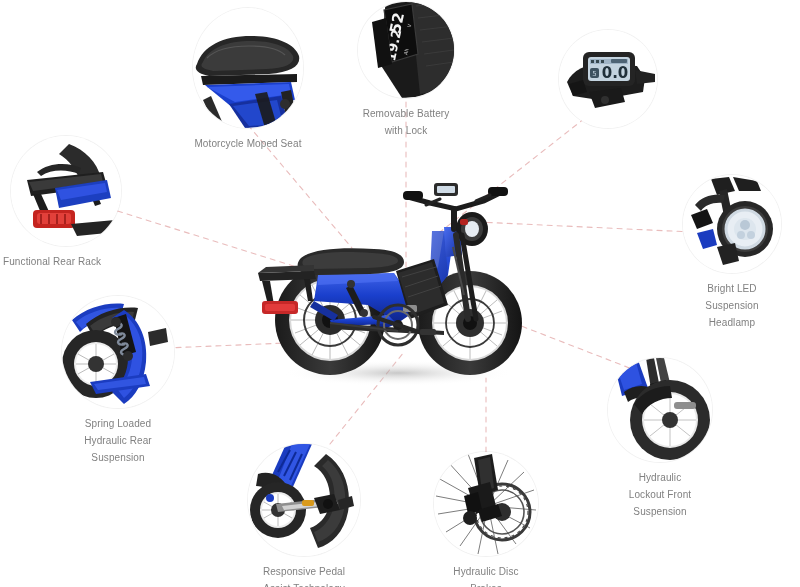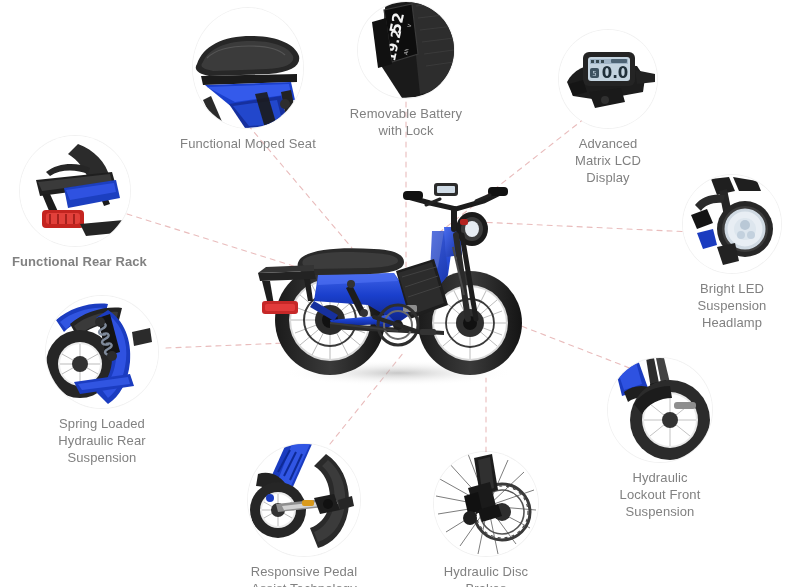--- a/index.html
+++ b/index.html
@@ -18,21 +18,21 @@
   .bubble{
     position:relative;
     border-radius:50%;
     overflow:hidden;
     background:#ffffff;
     box-shadow:0 0 0 1px rgba(0,0,0,0.055);
   }
   .bubble svg{display:block;width:100%;height:100%;}
   .cap{
     margin-top:7px;
-    font-size:13px;
+    font-size:10px;
     line-height:17px;
     color:#818181;
     letter-spacing:.1px;
     white-space:pre-line;
   }
   .cap.c{text-align:center;}
   .cap.l{text-align:left;}
 
   
   #hero{position:absolute;left:248px;top:155px;width:290px;height:250px;z-index:2;}
@@ -207,21 +207,21 @@
         <circle cx="150" cy="170" r="14" fill="none" stroke="#6b6b6b" stroke-width="2"></circle>
         <circle cx="150" cy="170" r="5" fill="#1e1e1e"></circle>
         <path d="M150,170 L174,178" stroke="#262626" stroke-width="4" stroke-linecap="round"></path>
         <rect x="172" y="174" width="16" height="6" rx="2" fill="#333"></rect>
         <path d="M150,170 L126,162" stroke="#262626" stroke-width="4" stroke-linecap="round"></path>
         <path d="M82,168 L150,176" stroke="#3a3a3a" stroke-width="2"></path>
       </g>
     </svg>
   </div>
 
-  <div class="callout" style="left:12px;top:136px;width:150px;font-weight:bold;">
+  <div class="callout" style="left:3px;top:136px;width:150px;">
     <div class="bubble" style="width:110px;height:110px;margin-left:8px;">
       <svg viewBox="0 0 110 110">
         <rect width="110" height="110" fill="#fff"></rect>
         <path d="M58,8 C74,14 86,26 90,42 L70,48 C66,34 58,24 48,18 Z" fill="#2b2b2b"></path>
         <path d="M16,44 L92,36 L96,50 L20,60 Z" fill="#1f1f1f"></path>
         <path d="M18,46 L90,38 L92,46 L22,55 Z" fill="#3a3a3a"></path>
         <path d="M26,36 C38,26 58,26 70,32 L68,38 C56,33 40,33 30,40 Z" fill="#262626"></path>
         <path d="M22,58 L32,82 L40,80 L30,58 Z" fill="#1c1c1c"></path>
         <path d="M76,50 L84,70 L90,68 L82,48 Z" fill="#1c1c1c"></path>
         <path d="M44,52 L96,44 L100,62 L48,72 Z" fill="#1c3fc0"></path>
@@ -251,21 +251,21 @@
         <path d="M12,77 L98,74 L102,92 L40,100 Z" fill="#1a3fcc"></path>
         <path d="M14,79 L96,76 L98,86 L42,94 Z" fill="#3a5ff0" opacity=".85"></path>
         <path d="M36,96 L88,88 L96,118 L52,120 Z" fill="#16309e"></path>
         <path d="M40,98 L84,92 L90,116 L56,118 Z" fill="#2247cc"></path>
         <path d="M62,86 L74,84 L84,118 L72,120 Z" fill="#1b1b1b" opacity=".9"></path>
         <path d="M88,84 L98,82 L104,112 L94,114 Z" fill="#222"></path>
         <circle cx="92" cy="96" r="5" fill="#2e2e2e"></circle>
         <path d="M18,88 L30,116 L22,118 L10,92 Z" fill="#2a2a2a"></path>
       </svg>
     </div>
-    <div class="cap c">Functional Moped Seat</div>
+    <div class="cap c">Motorcycle Moped Seat</div>
   </div>
 
   <div class="callout" style="left:335px;top:2px;width:142px;">
     <div class="bubble" style="width:96px;height:96px;margin:0 auto;">
       <svg viewBox="0 0 96 96">
         <rect width="96" height="96" fill="#fff"></rect>
         <path d="M28,-4 L96,-4 L96,92 L44,96 L22,62 Z" fill="#1a1a1a"></path>
         <path d="M52,-4 L96,-4 L96,86 L62,92 Z" fill="#2d2d2d"></path>
         <g opacity=".5">
           <line x1="58" y1="4" x2="92" y2="0" stroke="#484848" stroke-width="1.2"></line>
@@ -303,23 +303,20 @@
         <rect x="52" y="29" width="16" height="4" rx="1" fill="#4d6374"></rect>
         <rect x="31" y="38" width="9" height="10" rx="2" fill="#3d5260"></rect>
         <text x="35.5" y="46" fill="#c3d3df" font-family="DejaVu Sans, sans-serif" font-size="7" text-anchor="middle">5</text>
         <text x="56" y="48" fill="#20303a" font-family="DejaVu Sans, sans-serif" font-size="15" font-weight="bold" text-anchor="middle">0.0</text>
         <path d="M76,40 L96,44 L96,52 L78,54 Z" fill="#222"></path>
         <path d="M10,54 L24,50 L28,62 L14,66 Z" fill="#151515"></path>
         <path d="M30,62 L62,58 L66,72 L36,78 Z" fill="#1a1a1a"></path>
         <circle cx="46" cy="70" r="4" fill="#303030"></circle>
       </svg>
     </div>
-    <div class="cap c">Advanced
-Matrix LCD
-Display</div>
   </div>
 
   <div class="callout" style="left:676px;top:175px;width:112px;">
     <div class="bubble" style="width:98px;height:98px;margin:0 auto;">
       <svg viewBox="0 0 98 98">
         <rect width="98" height="98" fill="#fff"></rect>
         <path d="M28,4 L46,2 L52,16 L34,20 Z" fill="#1f1f1f"></path>
         <path d="M50,2 L74,6 L78,16 L56,16 Z" fill="#1f1f1f"></path>
         <path d="M36,16 L44,14 L50,44 L42,46 Z" fill="#262626"></path>
         <path d="M12,30 C18,22 30,18 42,20 L40,28 C30,27 22,30 18,36 Z" fill="#2b2b2b"></path>
@@ -448,21 +445,21 @@
         <path d="M66,54 L86,50 L92,66 L72,70 Z" fill="#1d1d1d"></path>
         <circle cx="80" cy="60" r="5" fill="#111"></circle>
         <path d="M90,56 L104,52 L106,62 L92,66 Z" fill="#262626"></path>
         <circle cx="22" cy="54" r="4" fill="#1b3cc0"></circle>
       </svg>
     </div>
     <div class="cap c">Responsive Pedal
 Assist Technology</div>
   </div>
 
-  <div class="callout" style="left:42px;top:296px;width:120px;">
+  <div class="callout" style="left:58px;top:296px;width:120px;">
     <div class="bubble" style="width:112px;height:112px;margin:0 auto;">
       <svg viewBox="0 0 112 112">
         <rect width="112" height="112" fill="#fff"></rect>
         <path d="M10,24 C24,12 44,6 62,8 L58,22 C44,20 28,26 18,36 Z" fill="#1b3cc0"></path>
         <path d="M14,26 C26,16 44,11 58,12 L56,20 C44,19 30,24 20,33 Z" fill="#3a5ff0" opacity=".7"></path>
         <path d="M24,28 C38,16 58,10 76,12 L72,28 C58,26 42,32 32,42 Z" fill="#232323"></path>
         <path d="M28,30 C40,20 58,15 72,16 L70,26 C58,25 44,30 34,39 Z" fill="#3a3a3a"></path>
         <circle cx="34" cy="68" r="34" fill="#262626"></circle>
         <circle cx="34" cy="68" r="22" fill="#ededed"></circle>
         <circle cx="34" cy="68" r="20" fill="#fff"></circle>

